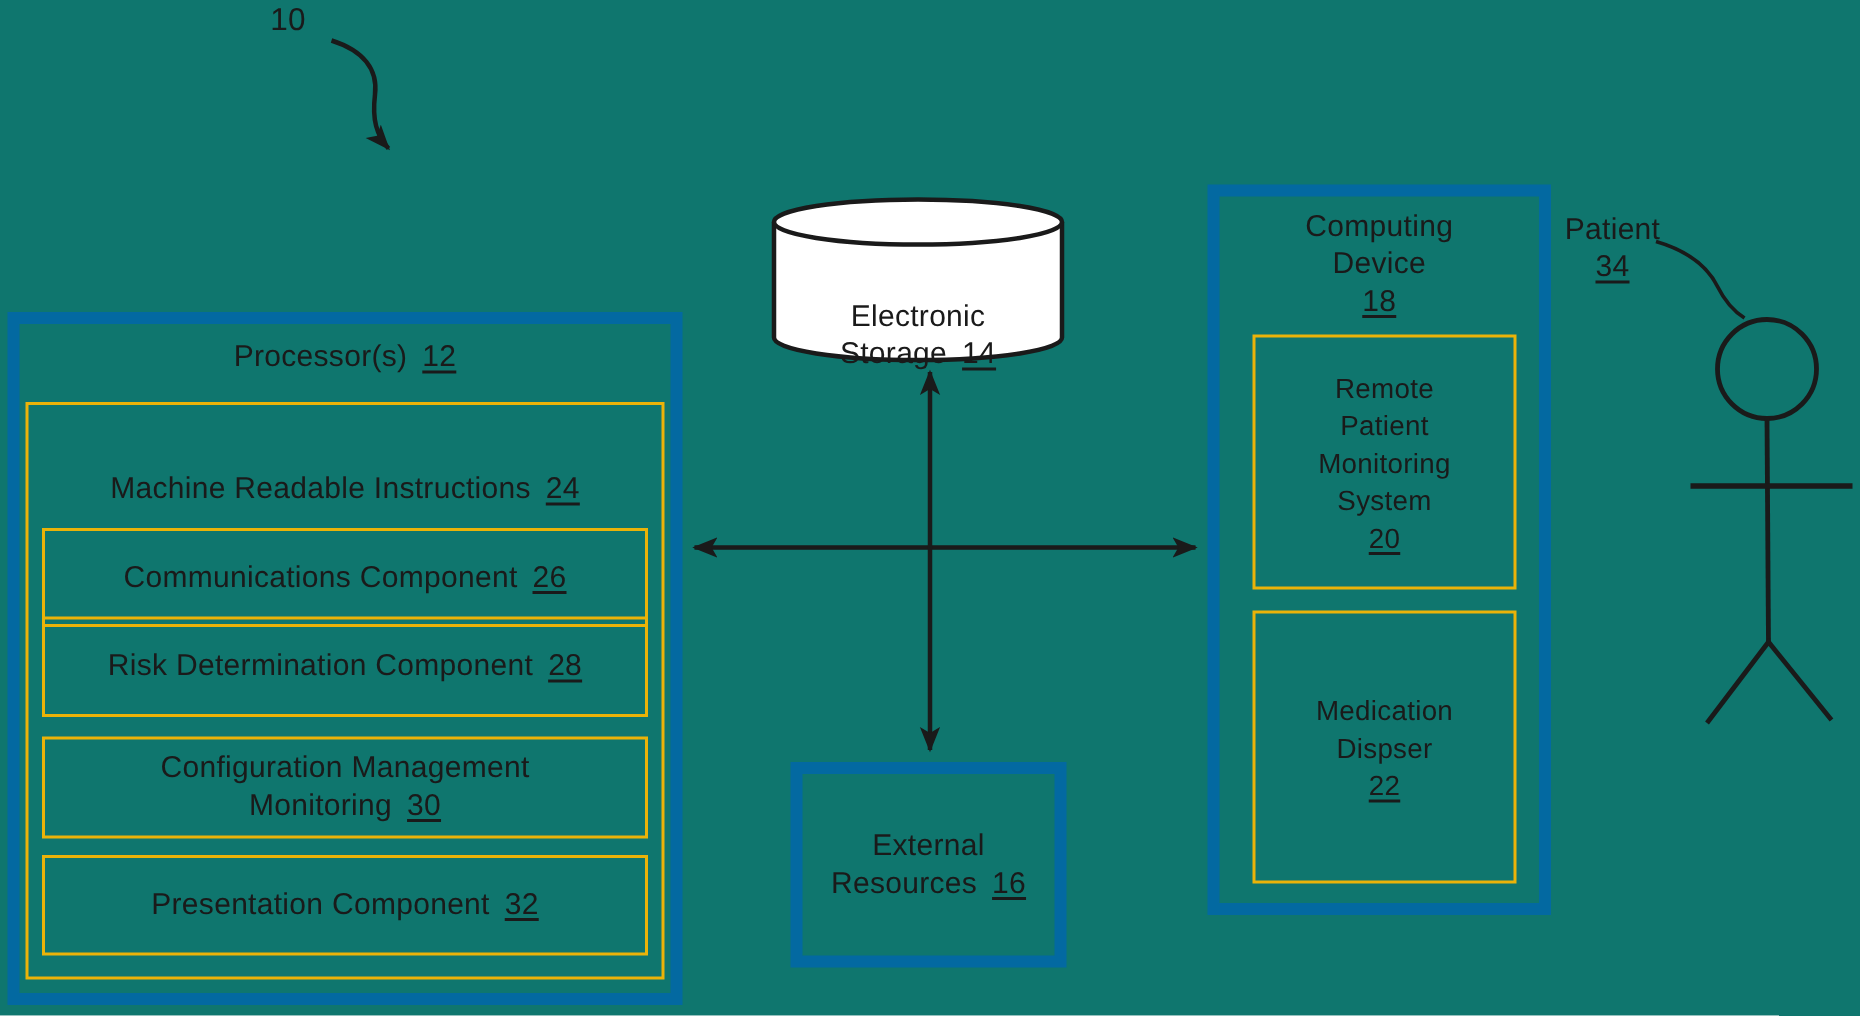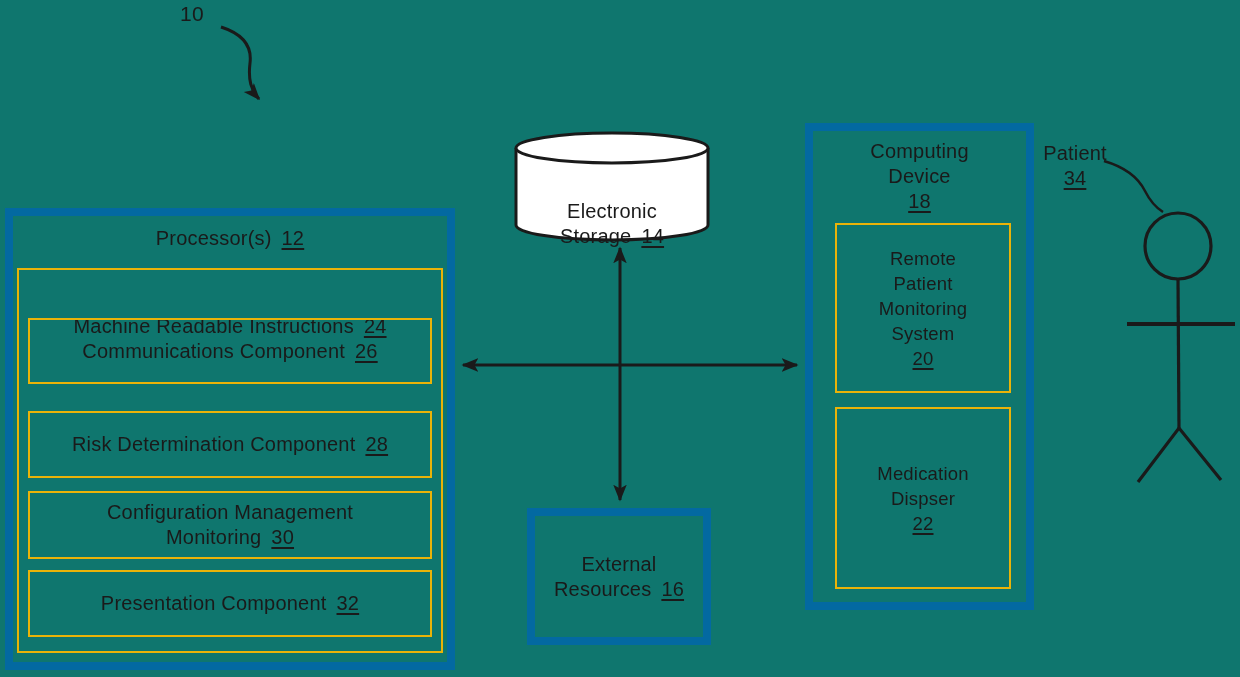--- a/index.html
+++ b/index.html
@@ -73,21 +73,21 @@
   <div class="abs box" style="left:5px; top:208px; width:450px; height:462px;"></div>
   <div class="abs lbl center-text" style="left:5px; top:226px; width:450px;">
     <span>Processor(s)</span><span class="ref ref-inline">12</span>
   </div>
 
   <div class="abs box-thin" style="left:17px; top:268px; width:426px; height:385px;"></div>
   <div class="abs lbl center-text" style="left:17px; top:294px; width:426px;margin-top:20px;">
     <span>Machine Readable Instructions</span><span class="ref ref-inline">24</span>
   </div>
 
-  <div class="abs box-thin flex-center lbl" style="left:28px; top:318px; width:404px; height:66px;justify-content:center;">
+  <div class="abs box-thin flex-center lbl" style="left:28px; top:352px; width:404px; height:66px;justify-content:center;">
     <div>
       <span>Communications Component</span><span class="ref ref-inline">26</span>
     </div>
   </div>
 
   <div class="abs box-thin flex-center lbl" style="left:28px; top:411px; width:404px; height:67px;">
     <div>
       <span>Risk Determination Component</span><span class="ref ref-inline">28</span>
     </div>
   </div>

